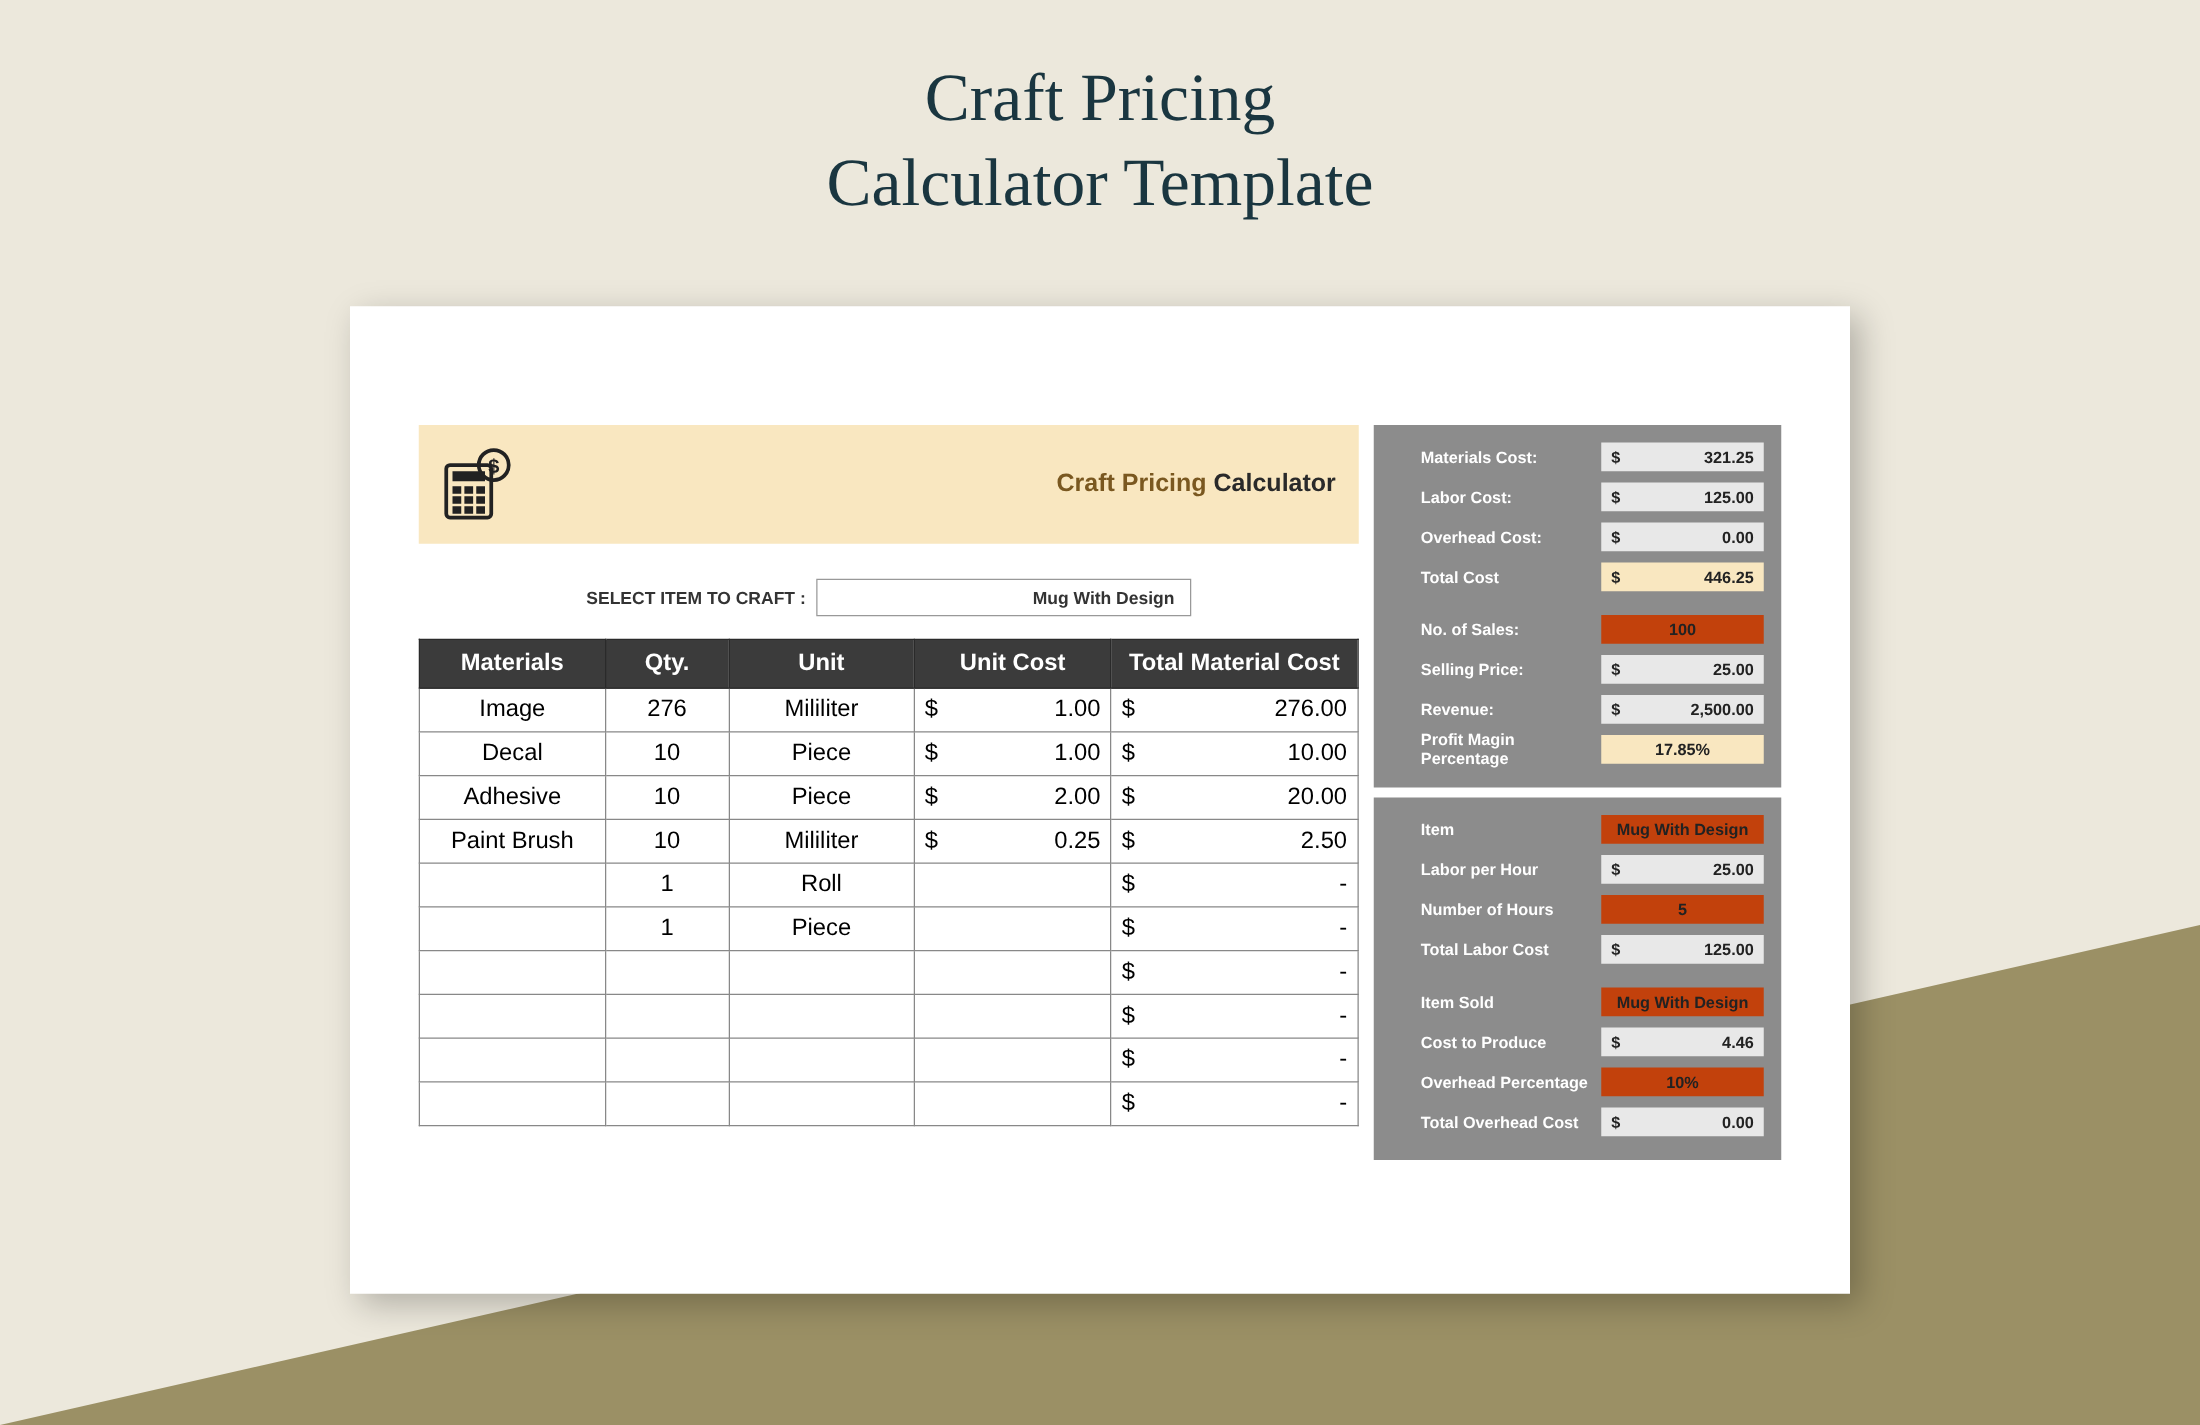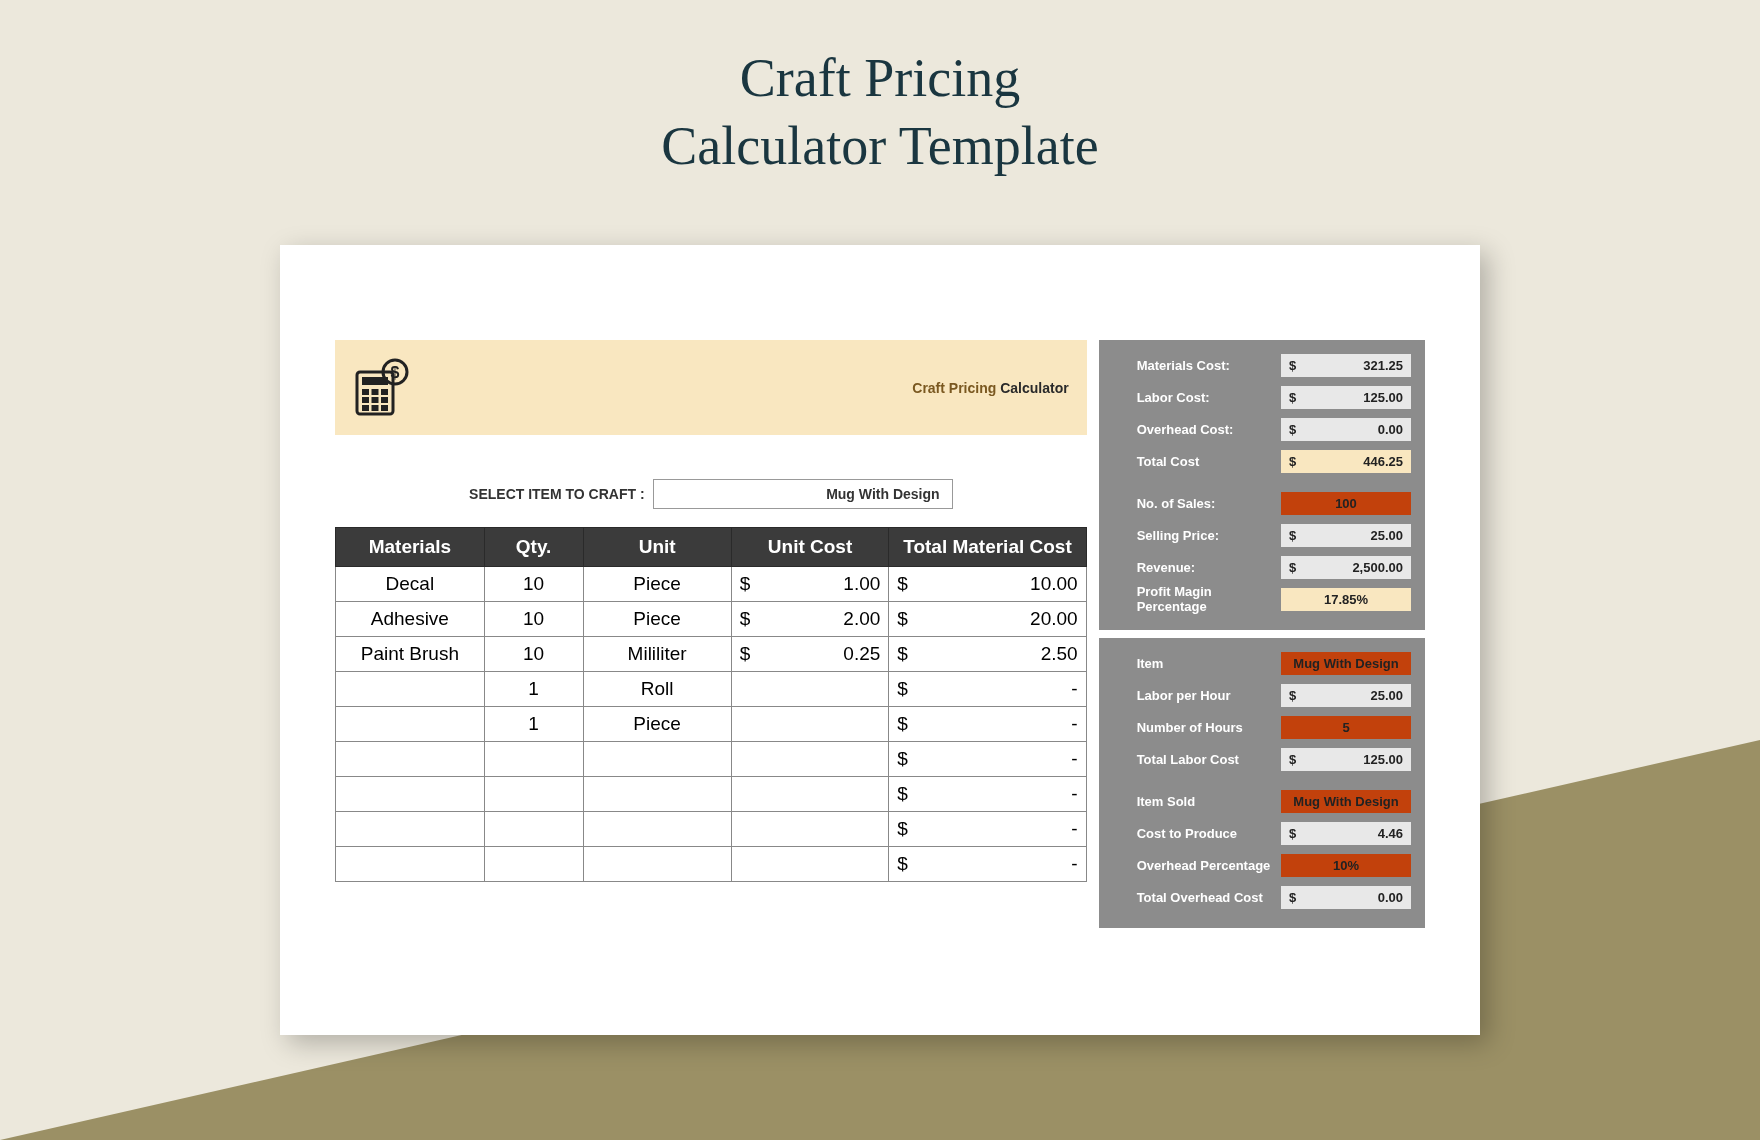--- a/index.html
+++ b/index.html
@@ -49,28 +49,28 @@
 .header-bar {
   background: #f9e7c0;
   height: 95px;
   display: flex;
   align-items: center;
   justify-content: space-between;
   padding: 0 18px;
 }
 .calc-icon { width: 60px; height: 60px; position: relative; }
 .calc-icon svg { width: 60px; height: 60px; }
-.header-title { font-size: 14px; font-weight: 700; }
+.header-title { font-size: 20px; font-weight: 700; }
 .header-title .brown { color: #7a5820; }
 .header-title .dark { color: #2a2a2a; }
 .select-row {
   display: flex;
   align-items: center;
   justify-content: center;
-  padding: 44px 0 18px 0;
+  padding: 28px 0 18px 0;
   gap: 8px;
   font-size: 14px;
   font-weight: 700;
   color: #333;
 }
 .select-box {
   border: 1px solid #999;
   padding: 6px 12px;
   width: 300px;
   text-align: right;
@@ -172,20 +172,33 @@
           <tr>
             <th style="width:150px">Materials</th>
             <th style="width:100px">Qty.</th>
             <th style="width:150px">Unit</th>
             <th style="width:160px">Unit Cost</th>
             <th style="width:200px">Total Material Cost</th>
           </tr>
         </thead>
         <tbody id="mat-tbody">
             <tr>
+              <td>Image</td>
+              <td>276</td>
+              <td>Mililiter</td>
+              <td class="cost-cell">
+                <span class="cur">$</span>
+                <span class="val">1.00</span>
+              </td>
+              <td class="cost-cell">
+                <span class="cur">$</span>
+                <span class="val">276.00</span>
+              </td>
+            </tr>
+            <tr>
               <td>Decal</td>
               <td>10</td>
               <td>Piece</td>
               <td class="cost-cell">
                 <span class="cur">$</span>
                 <span class="val">1.00</span>
               </td>
               <td class="cost-cell">
                 <span class="cur">$</span>
                 <span class="val">10.00</span>

